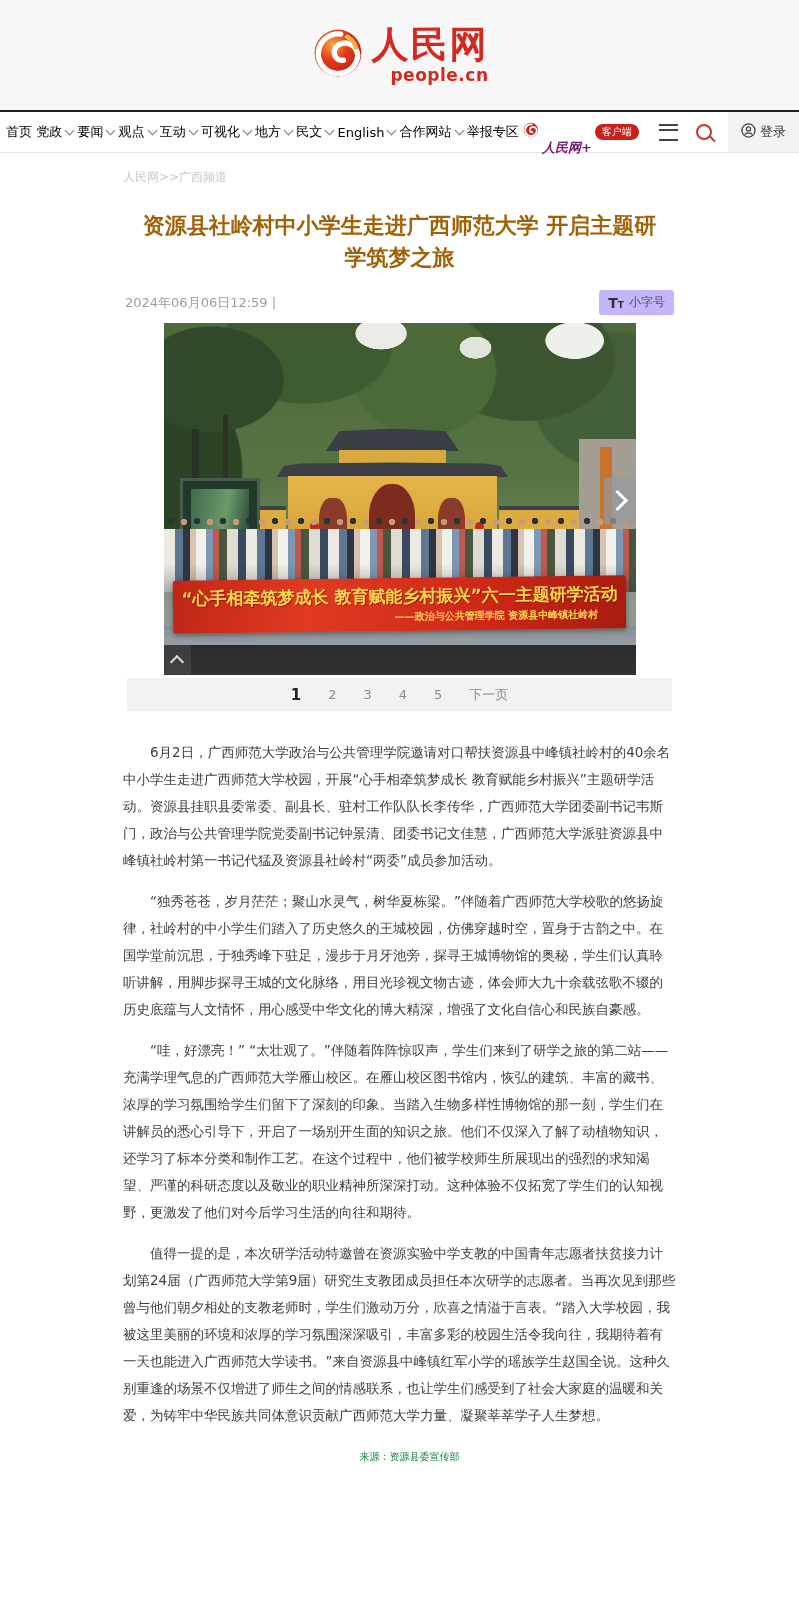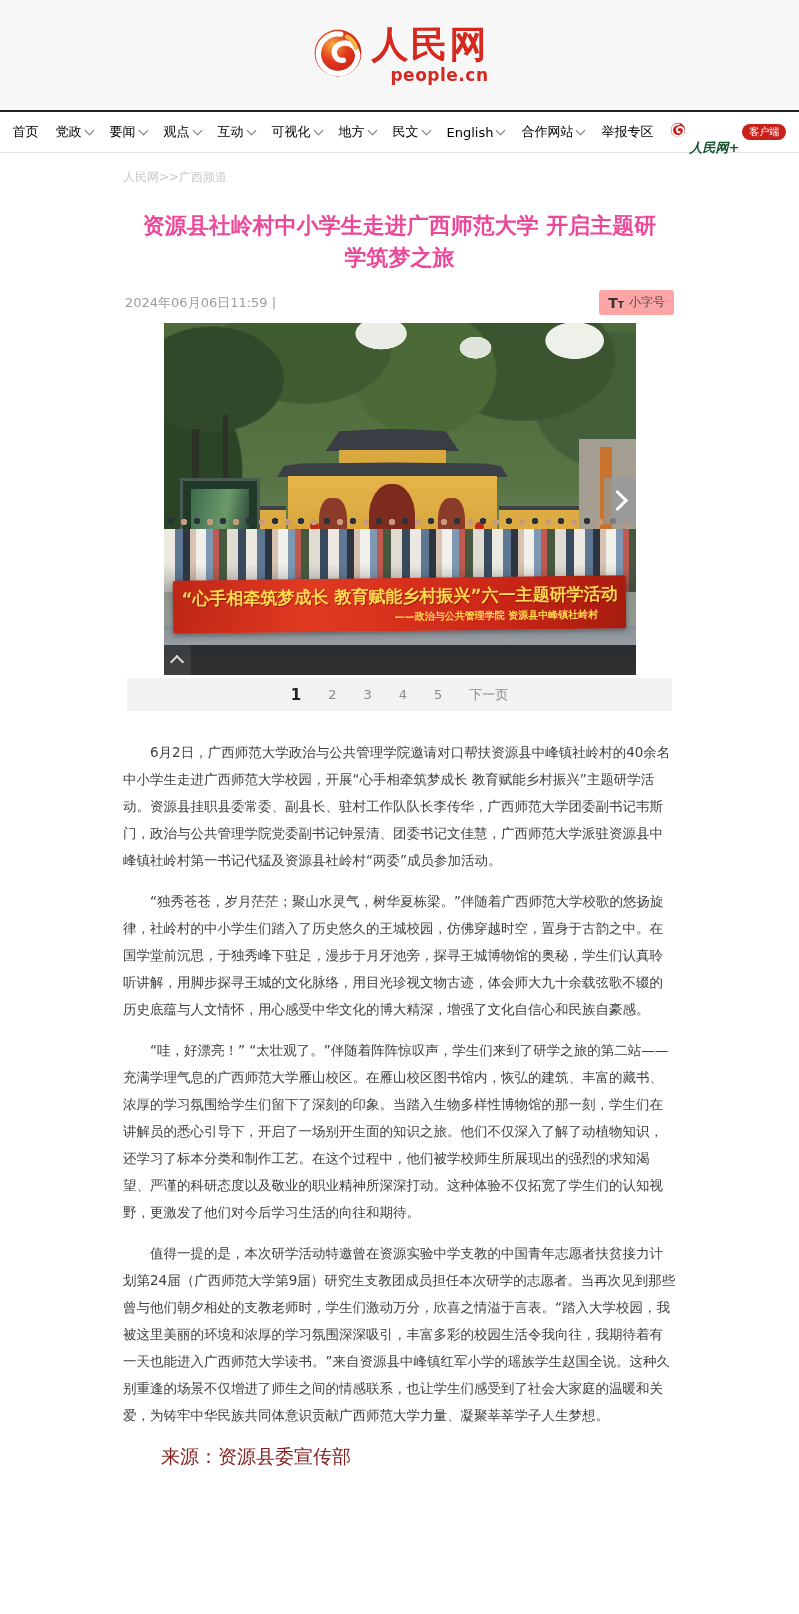--- a/index.html
+++ b/index.html
@@ -11,36 +11,36 @@
   .logo-txt{display:flex;flex-direction:column;align-items:flex-end;}
   .logo-cn{color:#d6281e;font-size:37px;font-weight:bold;line-height:1;letter-spacing:2px;}
   .logo-en{color:#d6281e;font-size:17px;font-weight:bold;letter-spacing:.5px;margin-top:2px;}
 
   
   .nav{border-top:2px solid #222;border-bottom:1px solid #e2e2e2;background:#fff;display:flex;align-items:stretch;height:40px;}
   .nav-left{flex:1;display:flex;align-items:center;justify-content:space-around;padding:0 4px;}
   .nav-item{display:flex;align-items:center;font-size:13px;color:#000000;cursor:pointer;white-space:nowrap;}
   .chev{width:6px;height:6px;border-right:1.5px solid #777;border-bottom:1.5px solid #777;transform:rotate(45deg);display:inline-block;margin-left:4px;margin-bottom:3px;}
   .badge{display:flex;align-items:center;gap:3px;}
-  .badge-brand{color:#14532d;font-weight:bold;font-style:italic;font-size:13px;margin-top:31px;}
+  .badge-brand{color:#701a75;font-weight:bold;font-style:italic;font-size:13px;margin-top:31px;}
   .badge-pill{background:#c9201a;color:#fff;border-radius:9px;font-size:10px;padding:2px 7px;line-height:1.2;}
   .burger{width:19px;height:13px;border-top:2px solid #444;border-bottom:2px solid #444;position:relative;margin:0 14px;cursor:pointer;}
   .burger::after{content:'';position:absolute;left:0;right:0;top:3.5px;height:2px;background:#444;}
   .mag{width:12px;height:12px;border:2px solid #c0392b;border-radius:50%;position:relative;margin:0 16px 0 4px;cursor:pointer;}
   .mag::after{content:'';position:absolute;width:7px;height:2px;background:#c0392b;transform:rotate(45deg);right:-6px;bottom:-2px;}
   .nav-right{display:flex;align-items:center;}
   .login{background:#f3f3f3;height:100%;display:flex;align-items:center;padding:0 13px;gap:4px;font-size:13px;color:#333;cursor:pointer;}
 
   
   .crumb{width:553px;margin:16px auto 0;color:#c9c9c9;font-size:12px;}
   .content{width:553px;margin:0 auto;}
-  .title{font-size:22px;font-weight:bold;text-align:center;line-height:32px;margin:24px 14px 10px;color:#ec4899;}
+  .title{font-size:22px;font-weight:bold;text-align:center;line-height:32px;margin:24px 14px 10px;color:#a16207;}
   .meta{display:flex;justify-content:space-between;align-items:center;margin:16px 2px 8px;}
   .date{color:#9c9c9c;font-size:13px;}
-  .fs-badge{background:#fca5a5;border-radius:3px;padding:4px 9px;color:#4a4a4a;font-size:12px;display:flex;align-items:center;gap:5px;cursor:pointer;}
+  .fs-badge{background:#c4b5fd;border-radius:3px;padding:4px 9px;color:#4a4a4a;font-size:12px;display:flex;align-items:center;gap:5px;cursor:pointer;}
   .fs-icon{display:inline-block;font-size:9px;font-weight:bold;color:#333;}
   .fs-icon::first-letter{font-size:14px;}
 
   
   .photo{position:relative;width:472px;height:352px;margin:4px auto 0;overflow:hidden;background:#587140;}
   .ph-bg{position:absolute;inset:0;background:
     radial-gradient(42px 26px at 46% 3%,#e9ede5 0 60%,transparent 62%),
     radial-gradient(48px 30px at 87% 5%,#eef1ea 0 60%,transparent 62%),
     radial-gradient(26px 18px at 66% 7%,#dfe5da 0 60%,transparent 62%),
     radial-gradient(110px 80px at 10% 16%,#31492a 0 65%,transparent 67%),
@@ -91,21 +91,21 @@
   .chev-u{width:8px;height:8px;border-left:2px solid #ddd;border-top:2px solid #ddd;transform:rotate(45deg);margin-top:4px;}
 
   
   .pagebar{width:545px;margin:3px auto 0;background:#f2f2f2;height:33px;display:flex;align-items:center;justify-content:center;gap:27px;font-size:13px;color:#8a8a8a;}
   .pagebar span{cursor:pointer;}
   .pagebar .cur{color:#222;font-weight:bold;font-size:15px;}
 
   
   .body-text{margin-top:28px;font-size:13.5px;line-height:27px;color:#404040;}
   .body-text p{text-indent:2em;margin:0 0 14px;}
-  .source{text-indent:2em;margin-top:4px;font-size:19px;line-height:27px;color:#7f1d1d;}
+  .source{text-indent:2em;margin-top:4px;font-size:10px;line-height:27px;color:#15803d;text-align:center;}
 </style>
 </head>
 <body>
 
 <div class="site-header">
   <div class="logo">
     <span>
       <svg width="54" height="54" viewBox="0 0 60 60">
         <defs>
           <radialGradient id="lg" cx="38%" cy="32%" r="75%">
@@ -174,29 +174,43 @@
       <span>
         <svg width="16" height="16" viewBox="0 0 60 60">
           <circle cx="30" cy="30" r="27" fill="#c9201a"></circle>
           <path d="M33 9 a22 22 0 1 0 19 24 c-1-10-9-15-16-14 -7 1-11 6-10 12 1 5 5 8 10 7" fill="none" stroke="#fff" stroke-width="7" stroke-linecap="round"></path>
         </svg>
       </span>
       <span class="badge-brand">人民网+</span>
       <span class="badge-pill">客户端</span>
     </a>
   </div>
+  <div class="nav-right">
+    <span class="burger"></span>
+    <span class="mag"></span>
+    <a class="login">
+      <span>
+        <svg width="15" height="15" viewBox="0 0 16 16">
+          <circle cx="8" cy="8" r="7" fill="none" stroke="#444" stroke-width="1.4"></circle>
+          <circle cx="8" cy="6.3" r="2.2" fill="none" stroke="#444" stroke-width="1.3"></circle>
+          <path d="M3.9 12.6 a4.4 3.4 0 0 1 8.2 0" fill="none" stroke="#444" stroke-width="1.3"></path>
+        </svg>
+      </span>
+      <span>登录</span>
+    </a>
+  </div>
 </div>
 
 <div class="crumb">人民网&gt;&gt;广西频道</div>
 
 <div class="content">
   <h1 class="title">资源县社岭村中小学生走进广西师范大学 开启主题研学筑梦之旅</h1>
 
   <div class="meta">
-    <span class="date">2024年06月06日11:59 |</span>
+    <span class="date">2024年06月06日12:59 |</span>
     <span class="fs-badge">
       <span class="fs-icon">TT</span>
       <span>小字号</span>
     </span>
   </div>
 
   <div class="photo">
     <div class="ph-bg"></div>
     <div class="trunk t1"></div>
     <div class="trunk t2"></div>

